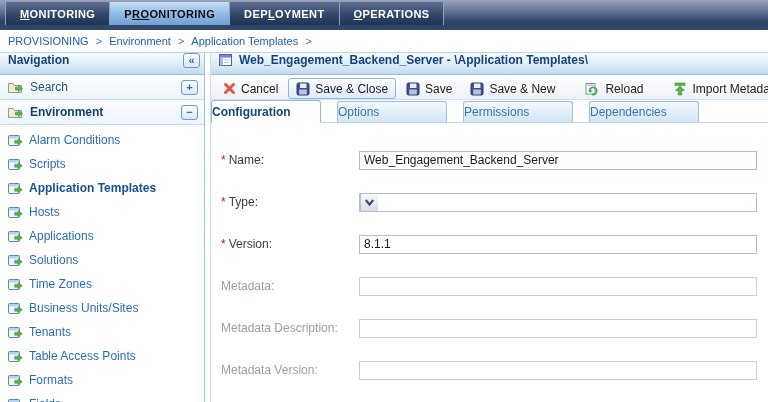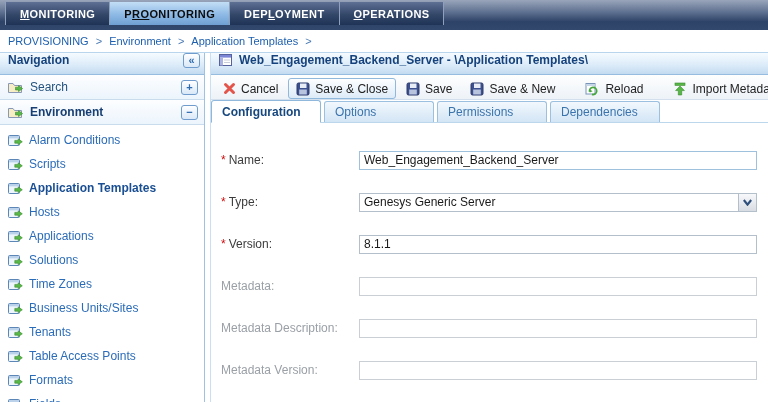--- a/index.html
+++ b/index.html
@@ -41,22 +41,22 @@
   
   .main { flex:1; display:flex; flex-direction:column; border-left:1px solid #c9dff2; margin-left:5px; background:#86efac; min-width:0; }
   .main-header { gap:6px; }
   .toolbar { height:25px; flex-shrink:0; display:flex; align-items:flex-end; padding:0 4px; gap:2px;
     background:linear-gradient(180deg,#fefefe,#edf2f8); border-bottom:1px solid #d3dfec; font-size:12px; color:#222; }
   .tool-btn { display:flex; align-items:center; gap:5px; padding:2px 7px; border:1px solid transparent; border-radius:3px; cursor:pointer; white-space:nowrap; height:21px; }
   .tool-btn.outlined { border-color:#8fb8dc; background:linear-gradient(180deg,#fdfeff,#ddebf8); }
   .tool-sep { width:1px; height:16px; background:#c3d2e2; margin:0 5px; }
 
   .tabstrip { height:23px; flex-shrink:0; display:flex; align-items:flex-end; border-bottom:1px solid #bcd6ec; background:#fff; }
-  .tab { width:110px; margin-right:3px; height:21px; border:1px solid #9cc0e0; border-bottom:none; border-radius:3px 3px 0 0;
-    background:linear-gradient(180deg,#f2f8fd,#d3e5f5); color:#3b74ad; font-size:12px; display:flex; align-items:center; padding-left:10px; cursor:pointer; }
+  .tab { width:110px; margin-right:16px; height:21px; border:1px solid #9cc0e0; border-bottom:none; border-radius:3px 3px 0 0;
+    background:linear-gradient(180deg,#f2f8fd,#d3e5f5); color:#3b74ad; font-size:12px; display:flex; align-items:center; cursor:pointer; }
   .tab.active { background:#fff; font-weight:bold; color:#16477e; border-color:#8fb8dc; height:23px; margin-bottom:-1px; border-bottom:1px solid #fff; z-index:2; }
 
   .form { flex:1; padding:20px 0 0 10px; background:#fff; }
   .form-row { display:flex; align-items:center; margin-bottom:8px; height:34px; }
   .form-label { width:138px; font-size:12px; color:#3c3c3c; flex-shrink:0; }
   .form-label .req { color:#cc1111; margin-right:3px; }
   .form-label.muted { color:#9aa0a6; }
   .text-input { width:398px; height:19px; border:1px solid #9ec2de; font-size:12px; padding:0 4px; color:#1a1a1a; background:#fff;
     font-family:"Liberation Sans", sans-serif; outline:none; }
   .text-input.gray { border-color:#b3bfca; }
@@ -350,21 +350,20 @@
       </div>
 
       <div class="form">
         <div class="form-row">
           <div class="form-label"><span class="req">*</span><span>Name:</span></div>
           <input class="text-input" type="text" value="Web_Engagement_Backend_Server" style="">
         </div>
         <div class="form-row">
           <div class="form-label"><span class="req">*</span><span>Type:</span></div>
           <div class="combo">
-            <input type="text" value="Genesys Generic Server" style="">
             <div class="combo-btn">
                 <span class="icon">
                   <svg width="9" height="7" viewBox="0 0 9 7">
                     <path d="M0.8 1 L4.5 5.6 L8.2 1" fill="none" stroke="#2e4f7c" stroke-width="2.2"></path>
                   </svg>
                 </span>
               </div>
           </div>
         </div>
         <div class="form-row">

